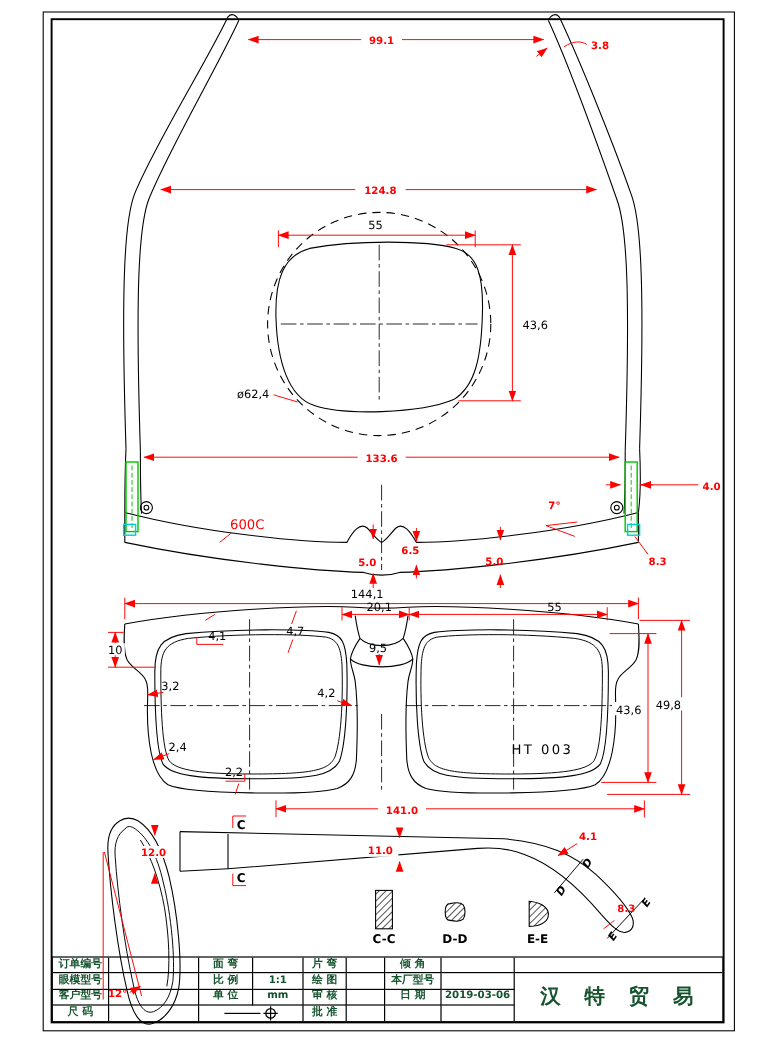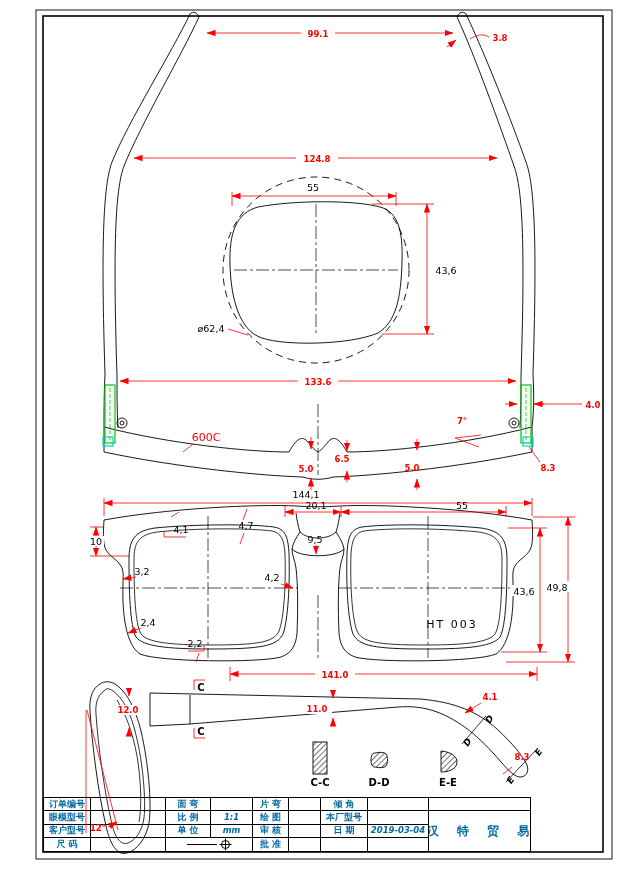--- a/index.html
+++ b/index.html
@@ -1,30 +1,30 @@
 <!DOCTYPE html>
 <html><head>
 <meta charset="utf-8">
 <style>
   html,body{margin:0;padding:0;background:#fff;}
   .page{position:relative;width:633px;height:881px;background:#fff;overflow:hidden;
         font-family:"DejaVu Sans",sans-serif;}
   
-  .titleblock{position:absolute;left:43px;top:797px;width:488px;height:55px;
+  .titleblock{position:absolute;left:43px;top:797px;width:560px;height:55px;
     display:grid;
     grid-template-columns:47px 75px 45px 42px 36px 32px 47px 61px 1fr;
     grid-template-rows:repeat(4,1fr);
     border:1px solid #000;box-sizing:border-box;
-    font-family:"DejaVu Sans",sans-serif;font-weight:bold;color:#0369a1;z-index:1;}
+    font-family:"DejaVu Sans",sans-serif;font-weight:bold;color:#14532d;z-index:1;}
   .tb{border-right:1px solid #000;border-bottom:1px solid #000;
       display:flex;align-items:center;justify-content:center;
       font-size:9px;line-height:1;overflow:hidden;white-space:nowrap;}
   .tb.noR{border-right:none}.tb.noB{border-bottom:none}
-  .tb.company{font-size:12px;letter-spacing:7px;padding-left:4px;}
-  .tb.val{font-size:8.5px;font-style:italic;}
+  .tb.company{font-size:17px;letter-spacing:7px;padding-left:4px;}
+  .tb.val{font-size:8.5px;}
   .psym{display:flex;align-items:center;gap:2px;}
   .psym .pl{display:inline-block;width:30px;border-top:1px solid #000;}
   
   svg.draw{position:absolute;left:0;top:0;z-index:3;pointer-events:none;}
   .ln{stroke:#000;stroke-width:0.9;fill:none;}
   .lnT{stroke:#000;stroke-width:0.8;fill:none;}
   .cl{stroke:#000;stroke-width:0.7;fill:none;stroke-dasharray:13 3 3 3;}
   .dash{stroke:#000;stroke-width:0.9;fill:none;stroke-dasharray:7 5;}
   .red{stroke:#f00;stroke-width:0.8;fill:none;}
   .grn{stroke:#00c800;stroke-width:1.2;fill:none;}
@@ -64,21 +64,21 @@
     <div class="tb" style="grid-column:8;grid-row:2"></div>
     <div class="tb company noR noB" style="grid-column:9;grid-row:2/5">汉 特 贸 易</div>
 
     <div class="tb" style="grid-column:1;grid-row:3">客户型号</div>
     <div class="tb" style="grid-column:2;grid-row:3"></div>
     <div class="tb" style="grid-column:3;grid-row:3">单 位</div>
     <div class="tb val" style="grid-column:4;grid-row:3">mm</div>
     <div class="tb" style="grid-column:5;grid-row:3">审 核</div>
     <div class="tb" style="grid-column:6;grid-row:3"></div>
     <div class="tb" style="grid-column:7;grid-row:3">日 期</div>
-    <div class="tb val" style="grid-column:8;grid-row:3">2019-03-04</div>
+    <div class="tb val" style="grid-column:8;grid-row:3">2019-03-06</div>
 
     <div class="tb noB" style="grid-column:1;grid-row:4">尺 码</div>
     <div class="tb noB" style="grid-column:2;grid-row:4"></div>
     <div class="tb noB" style="grid-column:3/5;grid-row:4">
       <span class="psym">
         <span class="pl"></span>
         <svg width="13" height="13" viewBox="0 0 13 13">
             <circle cx="6.5" cy="6.5" r="4" fill="none" stroke="#000" stroke-width="1"></circle>
             <line x1="6.5" y1="0.5" x2="6.5" y2="12.5" stroke="#000" stroke-width="1"></line>
             <line x1="0.5" y1="6.5" x2="12.5" y2="6.5" stroke="#000" stroke-width="1"></line>

